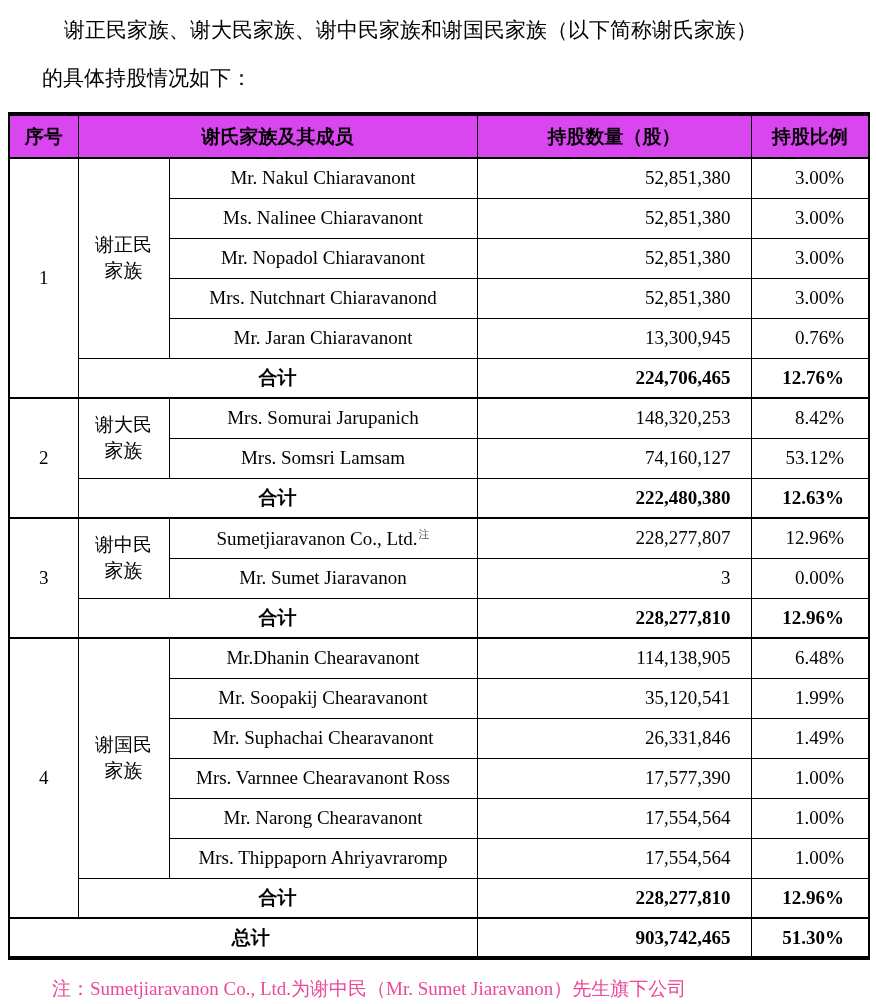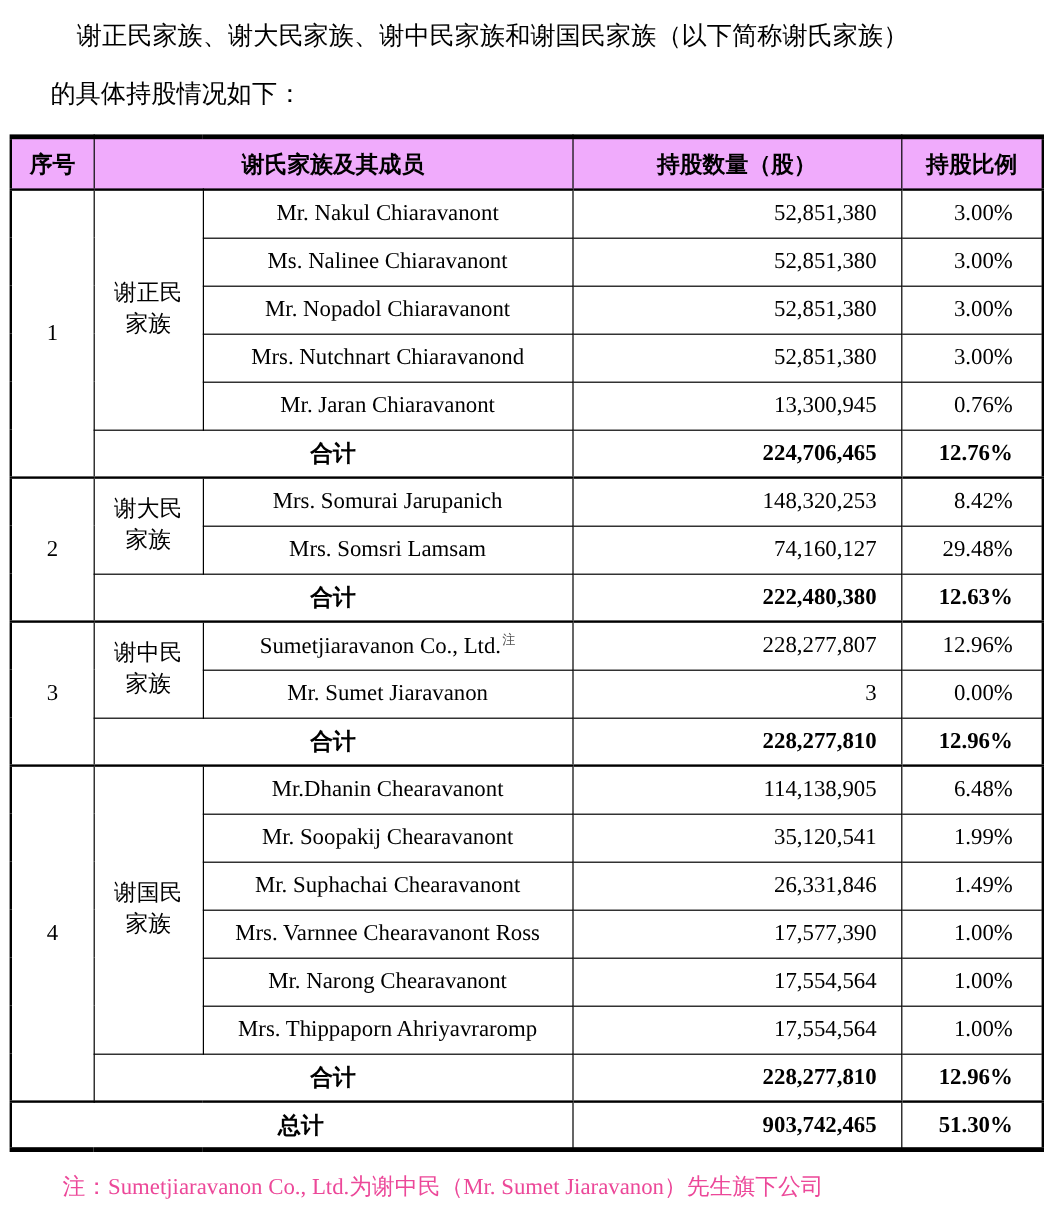--- a/index.html
+++ b/index.html
@@ -41,21 +41,21 @@
   col.c-shares { width: 274px; }
   col.c-ratio  { width: 118px; }
   th, td {
     border: 1px solid #000;
     height: 40px;
     vertical-align: middle;
     font-weight: normal;
   }
   thead th {
     height: 44px;
-    background: #f0abfc;
+    background: #d946ef;
     font-weight: bold;
     text-align: center;
     border-bottom: 2px solid #000;
   }
   td.center { text-align: center; }
   td.family {
     text-align: center;
     white-space: pre-line;
     line-height: 26px;
   }
@@ -152,21 +152,21 @@
         <td class="center" rowspan="3">2</td>
         <td class="family" rowspan="2">谢大民
 家族</td>
         <td class="center">Mrs. Somurai Jarupanich</td>
         <td class="num">148,320,253</td>
         <td class="pct">8.42%</td>
       </tr>
       <tr>
         <td class="center">Mrs. Somsri Lamsam</td>
         <td class="num">74,160,127</td>
-        <td class="pct">29.48%</td>
+        <td class="pct">53.12%</td>
       </tr>
       <tr class="subtotal">
         <td class="center" colspan="2">合计</td>
         <td class="num">222,480,380</td>
         <td class="pct">12.63%</td>
       </tr>
 
       <tr class="sec-start">
         <td class="center" rowspan="3">3</td>
         <td class="family" rowspan="2">谢中民

